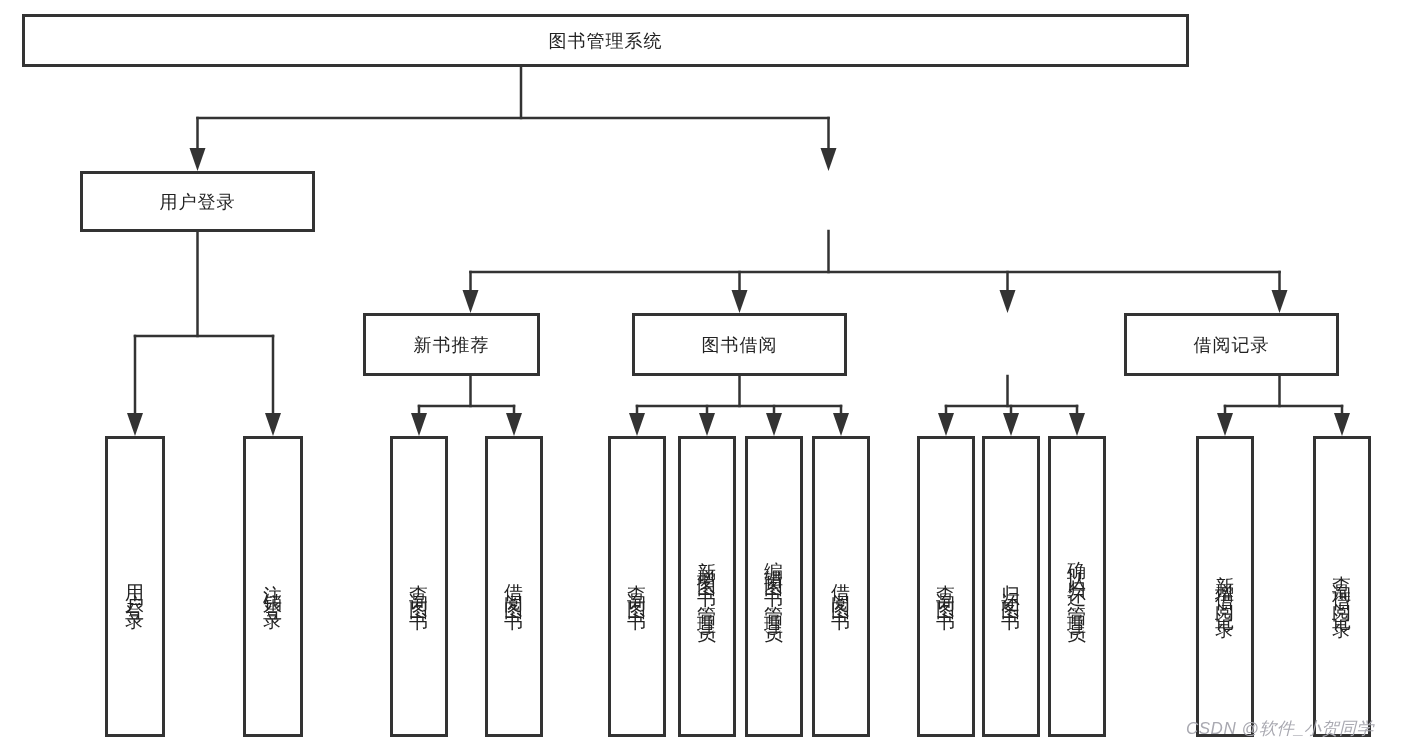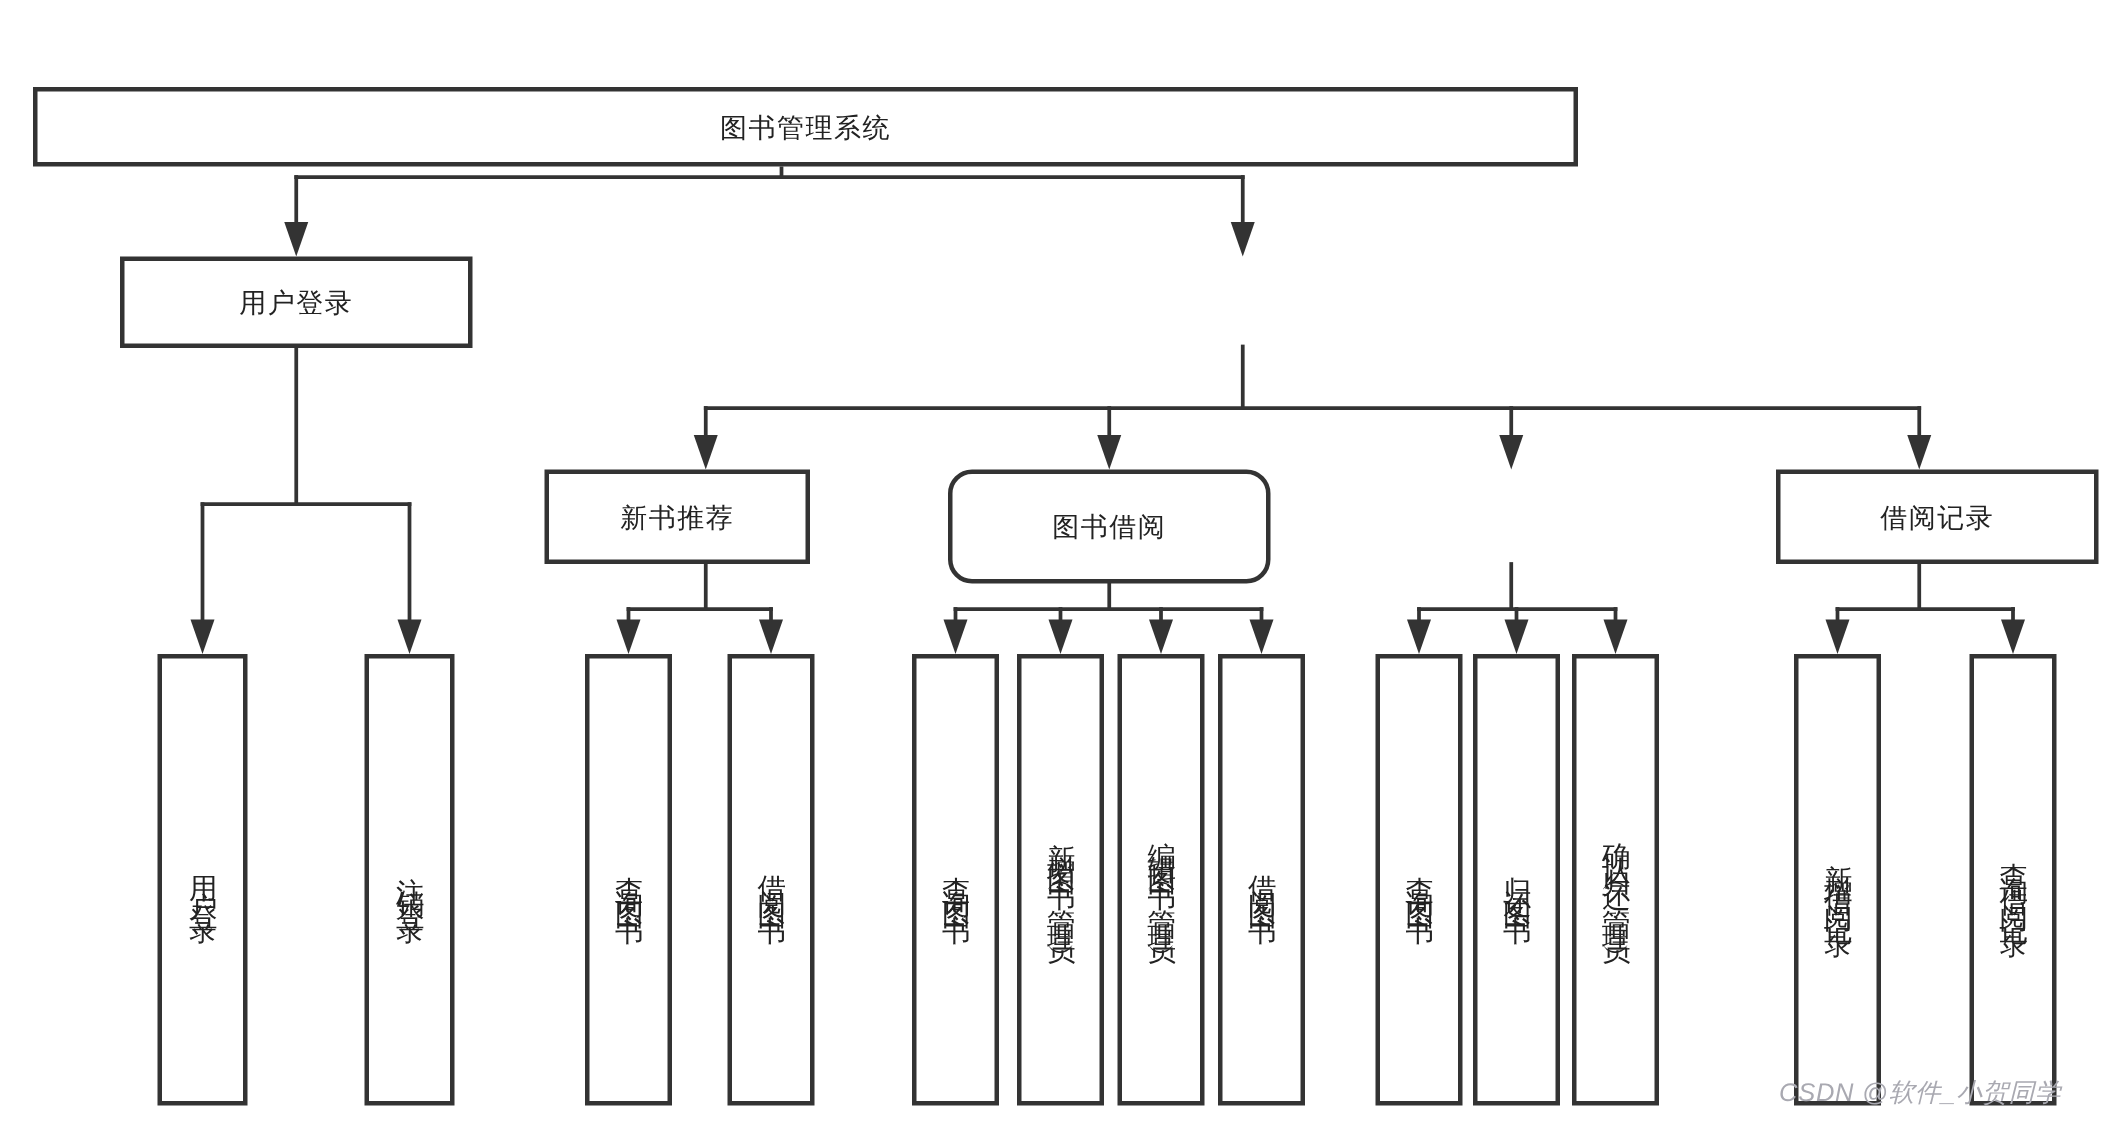--- a/index.html
+++ b/index.html
@@ -109,27 +109,27 @@
 
       <line x1="1279.5" y1="376" x2="1279.5" y2="406"></line>
       <line x1="1225" y1="406" x2="1342" y2="406"></line>
       <line x1="1225" y1="406" x2="1225" y2="421"></line>
       <polygon points="1217,413 1233,413 1225,436" stroke="none"></polygon>
       <line x1="1342" y1="406" x2="1342" y2="421"></line>
       <polygon points="1334,413 1350,413 1342,436" stroke="none"></polygon>
     </g>
   </svg>
 
-  <div class="node h-label" style="left:22px; top:14px; width:1030px; height:53px;margin-top:44px;">图书管理系统</div>
+  <div class="node h-label" style="left:22px; top:14px; width:1167px; height:53px;">图书管理系统</div>
 
   <div class="node h-label" style="left:80px; top:171px; width:235px; height:61px;">用户登录</div>
 
   <div class="node h-label" style="left:363px; top:313px; width:177px; height:63px;">新书推荐</div>
-  <div class="node h-label" style="left:632px; top:313px; width:215px; height:76px;border-radius:16px;">图书借阅</div>
-  <div class="node h-label" style="left:1184px; top:313px; width:215px; height:63px;">借阅记录</div>
+  <div class="node h-label" style="left:632px; top:313px; width:215px; height:63px;">图书借阅</div>
+  <div class="node h-label" style="left:1124px; top:313px; width:215px; height:63px;">借阅记录</div>
 
   <div class="node leaf" style="left:105px; top:436px; width:60px; height:301px;">
     <span>用户登录</span>
   </div>
   <div class="node leaf" style="left:243px; top:436px; width:60px; height:301px;">
     <span>注销登录</span>
   </div>
 
   <div class="node leaf" style="left:390px; top:436px; width:58px; height:301px;">
     <span>查询图书</span>

